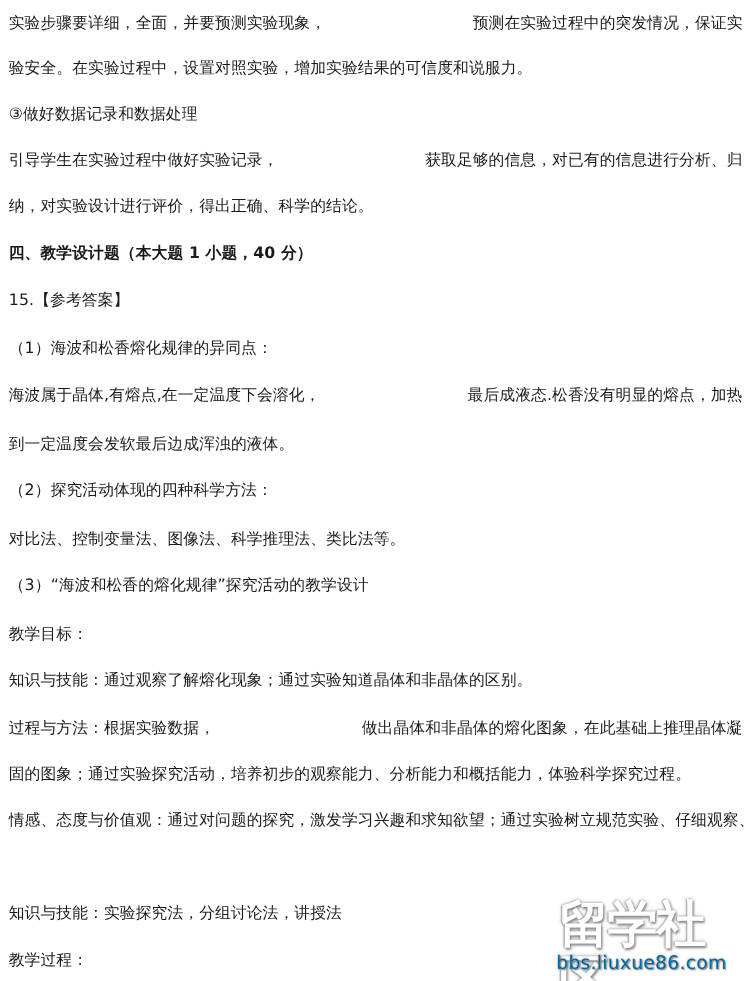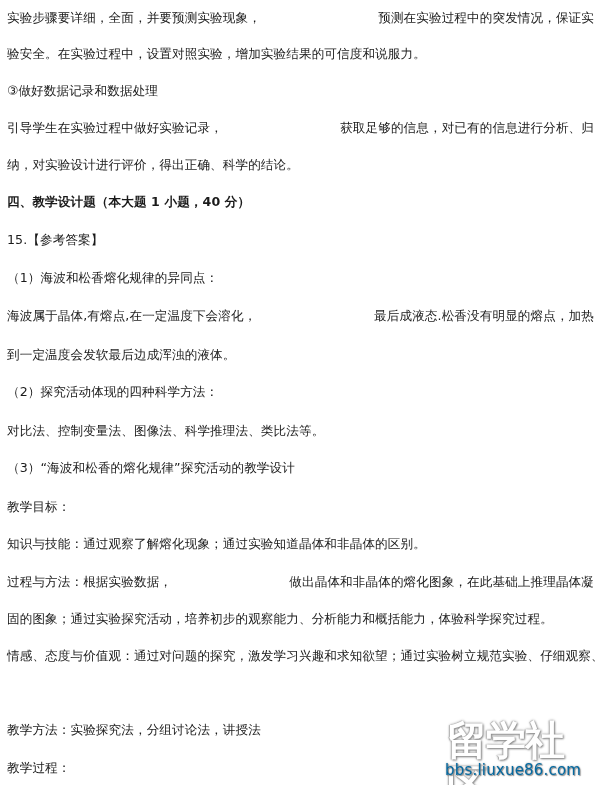--- a/index.html
+++ b/index.html
@@ -152,21 +152,21 @@
   <div class="line" style="top:609px">
     <span class="seg-left">固的图象；通过实验探究活动，培养初步的观察能力、分析能力和概括能力，体验科学探究过程。</span>
   </div>
 
   <div class="line" style="top:646px">
     <span class="seg-left">情感、态度与价值观：通过对问题的探究，激发学习兴趣和求知欲望；通过实验树立规范实验、仔细观察、</span>
   </div>
 
 
   <div class="line" style="top:720px">
-    <span class="seg-left">教学方法：实验探究法，分组讨论法，讲授法</span>
+    <span class="seg-left">知识与技能：实验探究法，分组讨论法，讲授法</span>
   </div>
 
   <div class="line" style="top:758px">
     <span class="seg-left">教学过程：</span>
   </div>
 
   <div class="watermark">
     <div class="wm-big">留学社区</div>
     <div class="wm-url">bbs.liuxue86.com</div>
   </div>

